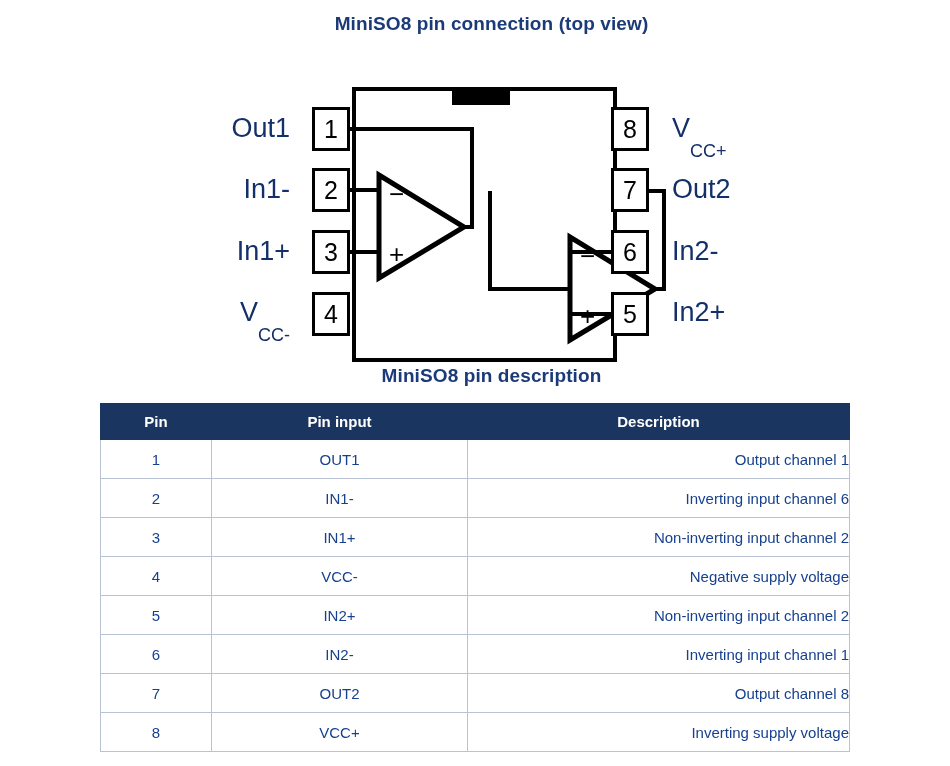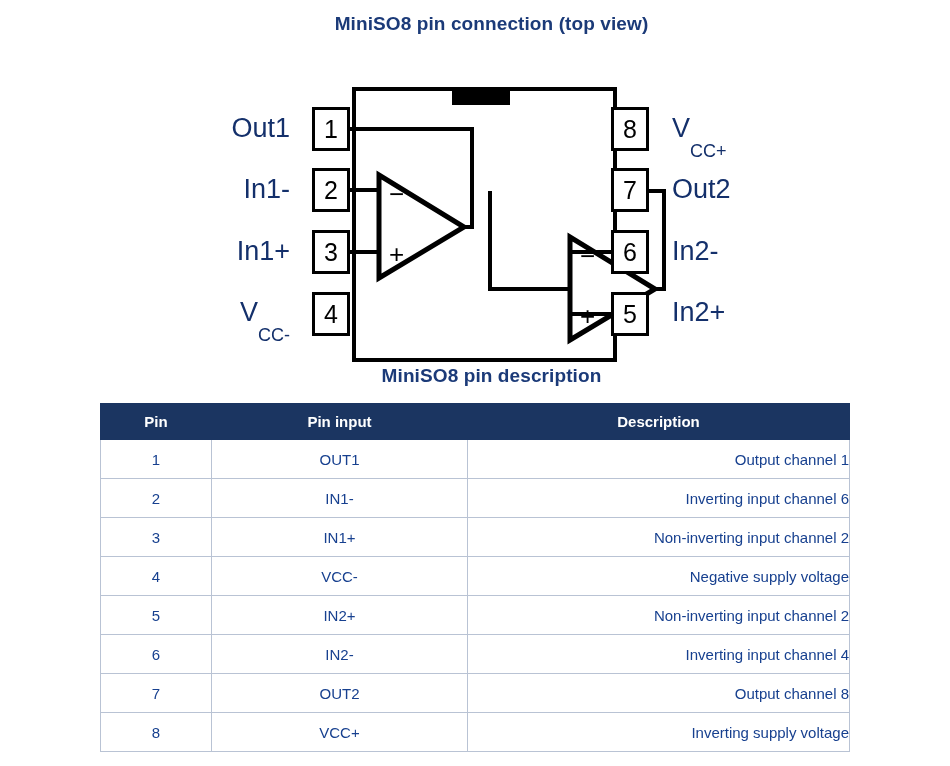--- a/index.html
+++ b/index.html
@@ -252,21 +252,21 @@
         <td class="col-desc">Negative supply voltage</td>
       </tr>
       <tr>
         <td class="col-pin">5</td>
         <td class="col-name">IN2+</td>
         <td class="col-desc">Non-inverting input channel 2</td>
       </tr>
       <tr>
         <td class="col-pin">6</td>
         <td class="col-name">IN2-</td>
-        <td class="col-desc">Inverting input channel 4</td>
+        <td class="col-desc">Inverting input channel 1</td>
       </tr>
       <tr>
         <td class="col-pin">7</td>
         <td class="col-name">OUT2</td>
         <td class="col-desc">Output channel 8</td>
       </tr>
       <tr>
         <td class="col-pin">8</td>
         <td class="col-name">VCC+</td>
         <td class="col-desc">Inverting supply voltage</td>

